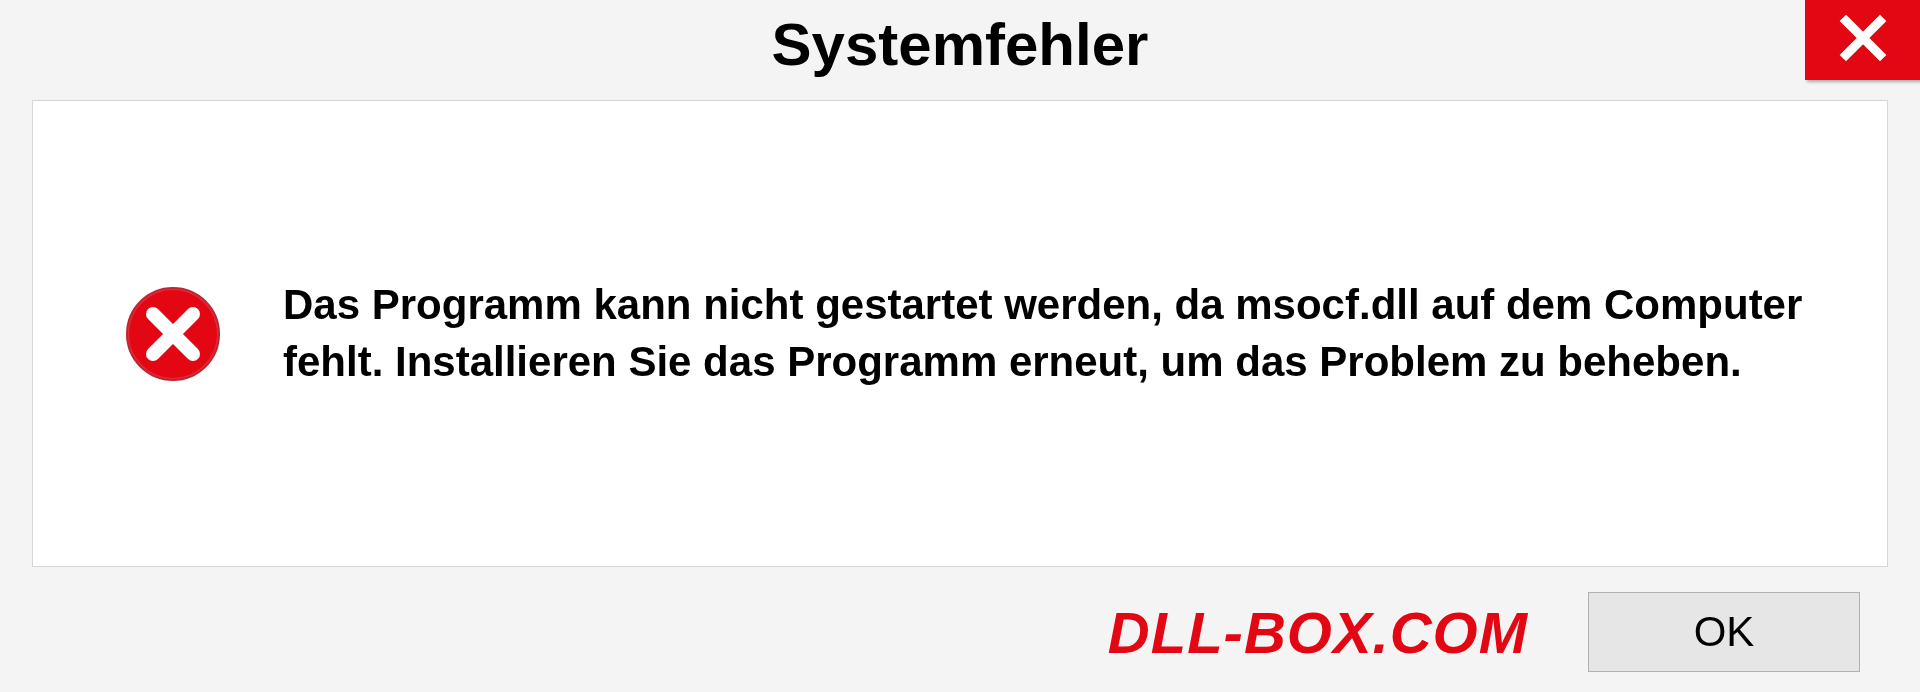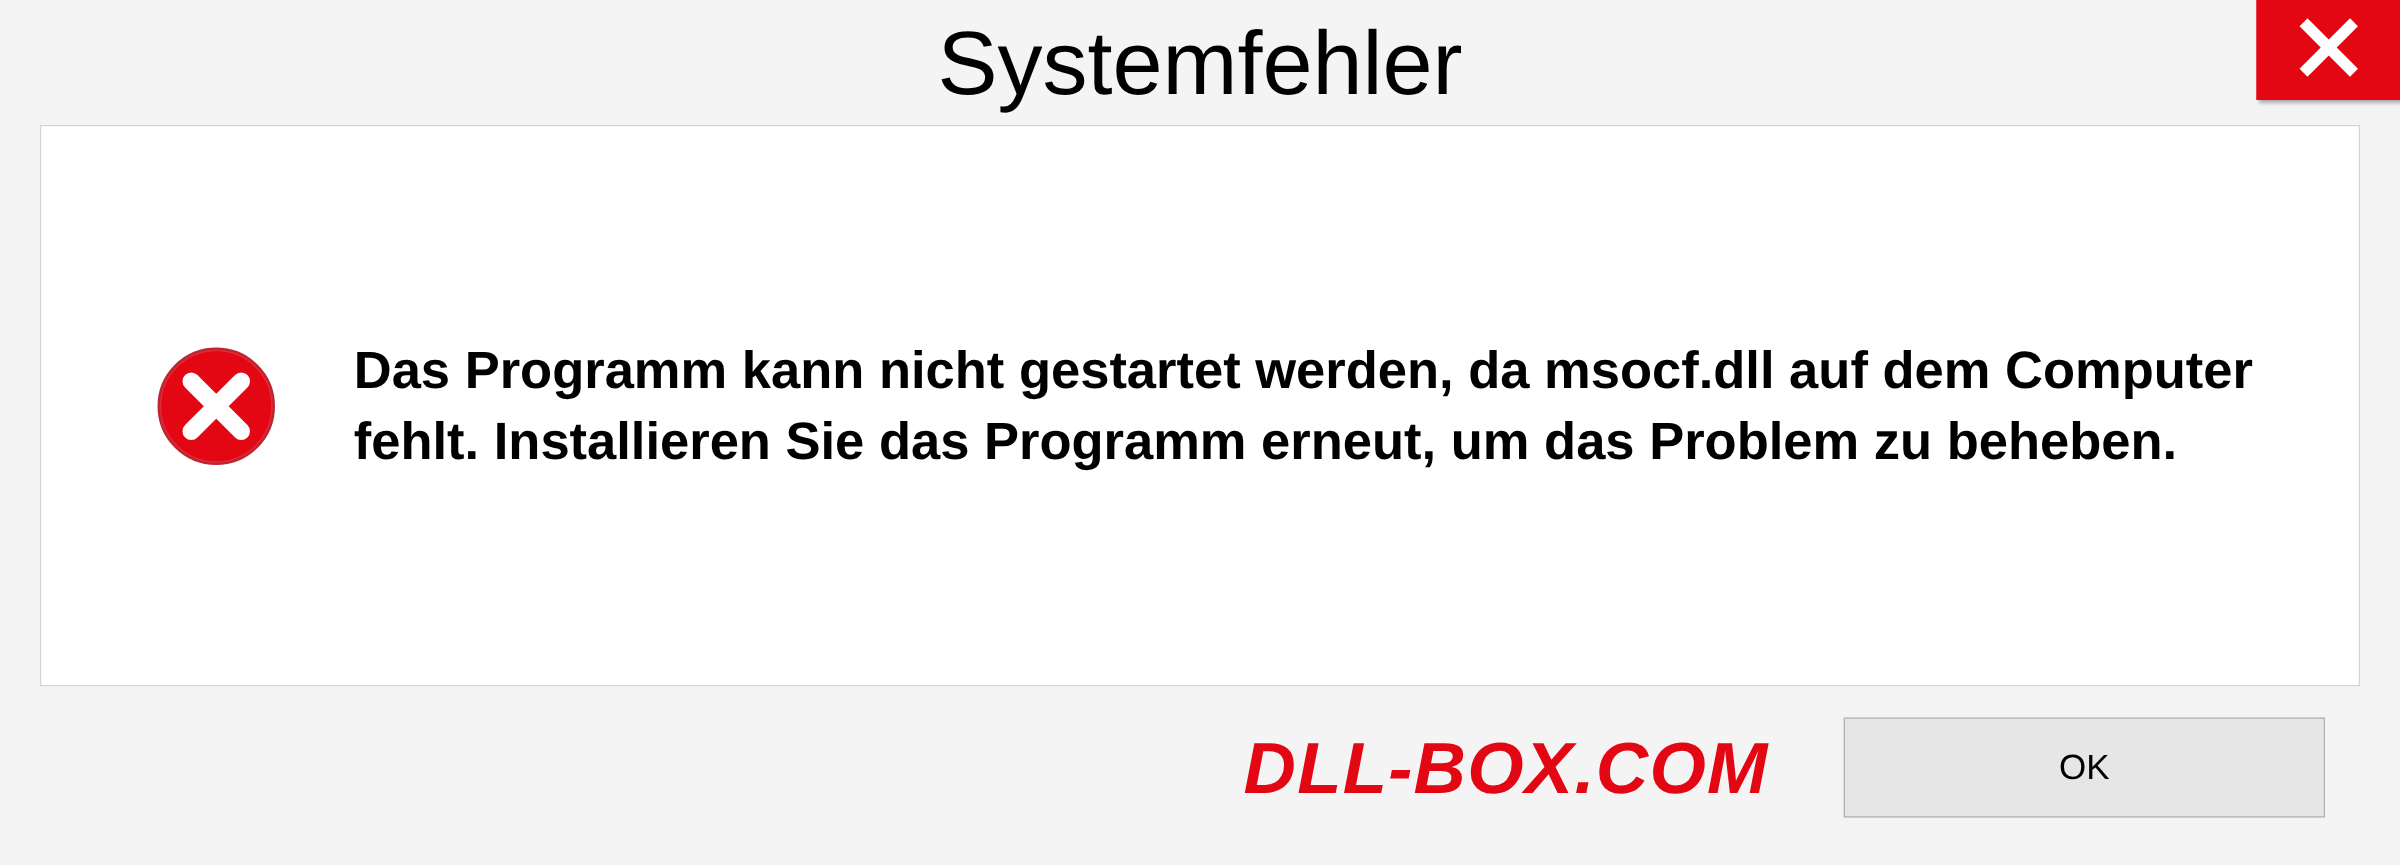--- a/index.html
+++ b/index.html
@@ -23,23 +23,23 @@
     }
     .titlebar {
       display: flex;
       align-items: flex-start;
       justify-content: center;
       position: relative;
       height: 90px;
       padding-top: 10px;
     }
     .title {
-      font-size: 72px;
+      font-size: 60px;
       color: #000;
-      font-weight: normal;
+      font-weight: bold;
     }
     .close-btn {
       position: absolute;
       right: 0;
       top: 0;
       width: 115px;
       height: 80px;
       background: #e30613;
       display: flex;
       align-items: center;
@@ -75,37 +75,37 @@
     }
     .message-text {
       font-size: 42px;
       line-height: 1.35;
       color: #000;
     }
     .footer {
       display: flex;
       align-items: center;
       justify-content: flex-end;
-      padding: 25px 60px 38px 60px;
+      padding: 25px 60px 20px 60px;
       gap: 60px;
     }
     .watermark {
       font-size: 58px;
       font-weight: 900;
       font-style: italic;
       color: #e30613;
       letter-spacing: 1px;
       font-family: Arial, Helvetica, sans-serif;
     }
     .ok-button {
-      width: 385px;
+      width: 272px;
       height: 80px;
       background: #e6e6e6;
       border: 1px solid #b0b0b0;
-      font-size: 28px;
+      font-size: 42px;
       color: #000;
       display: flex;
       align-items: center;
       justify-content: center;
       font-family: inherit;
     }
   </style>
 </head>
 <body>
 

